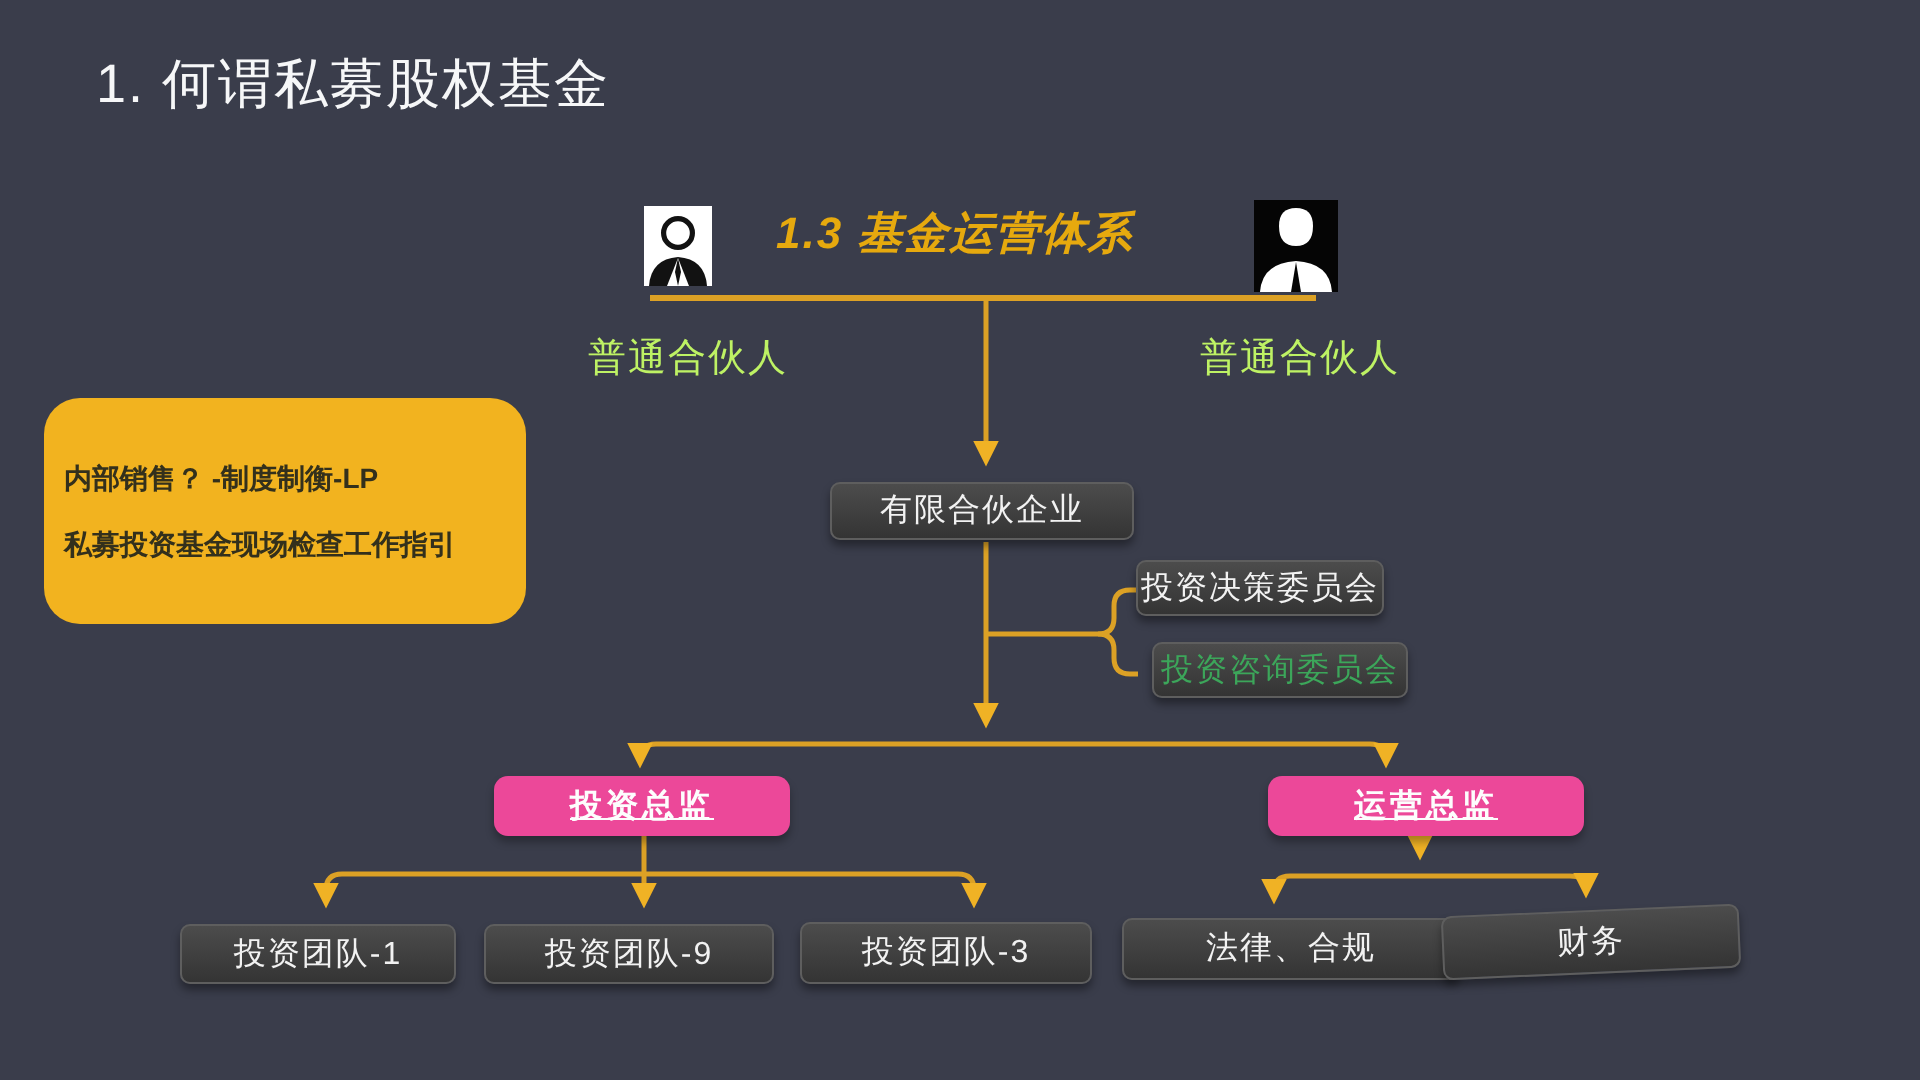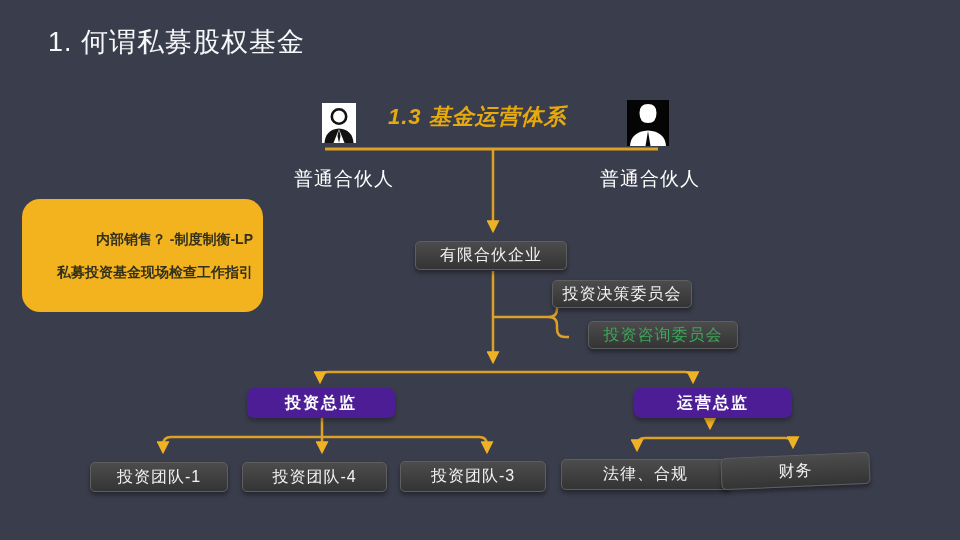--- a/index.html
+++ b/index.html
@@ -9,45 +9,46 @@
     font-family:"Liberation Sans","DejaVu Sans",sans-serif;
   }
   .abs{position:absolute;}
   .slide-title{
     left:48px;top:24px;font-size:27px;letter-spacing:1px;color:#F6F7F8;font-weight:400;
   }
   .section-title{
     left:388px;top:102px;font-size:22px;font-weight:700;color:#E6A90E;letter-spacing:1px;font-style:italic;
   }
   .partner-label{
-    font-size:19px;color:#ffffff;letter-spacing:1px;
+    font-size:19px;color:#bef264;letter-spacing:1px;
   }
   .icon-box{display:block;}
   .note{
     left:22px;top:199px;width:241px;height:113px;background:#F2B31F;border-radius:18px;
-    display:flex;flex-direction:column;justify-content:center;align-items:flex-end;
+    display:flex;flex-direction:column;justify-content:center;align-items:flex-start;
     color:#33301C;font-weight:700;font-size:14px;text-align:center;line-height:1.45;
     padding:0 10px;box-sizing:border-box;
   }
   .note p{margin:6px 0;}
   .gbox{
     background:linear-gradient(#4C4C4C,#343434);
     border:1px solid #5E5E5E;border-radius:5px;
     box-shadow:0 3px 4px rgba(0,0,0,.38);
     color:#F2F2F2;font-size:16px;letter-spacing:1px;
     display:flex;align-items:center;justify-content:center;
     box-sizing:border-box;
   }
   .gbox.green{color:#3CA65A;}
   .ybox{
-    background:#4c1d95;border-radius:7px;
+    background:#ec4899;border-radius:7px;
     box-shadow:0 3px 4px rgba(0,0,0,.3);
     color:#FDFDFD;font-size:16px;font-weight:700;letter-spacing:2px;
     display:flex;align-items:center;justify-content:center;
     box-sizing:border-box;
+    text-decoration:underline;
   }
   svg.connectors{left:0;top:0;pointer-events:none;}
 </style>
 </head>
 <body>
 
 <div class="slide">
 
   <div class="abs slide-title">1. 何谓私募股权基金</div>
 
@@ -95,26 +96,26 @@
   <div class="abs partner-label" style="left:294px;top:166px;">普通合伙人</div>
   <div class="abs partner-label" style="left:600px;top:166px;">普通合伙人</div>
 
   <div class="abs note">
     <p>内部销售？ -制度制衡-LP</p>
     <p>私募投资基金现场检查工作指引</p>
   </div>
 
   <div class="abs gbox" style="left:415px;top:241px;width:152px;height:29px;">有限合伙企业</div>
 
-  <div class="abs gbox" style="left:552px;top:280px;width:140px;height:28px;">投资决策委员会</div>
-  <div class="abs gbox green" style="left:588px;top:321px;width:150px;height:28px;text-align:center;">投资咨询委员会</div>
+  <div class="abs gbox" style="left:568px;top:280px;width:124px;height:28px;">投资决策委员会</div>
+  <div class="abs gbox green" style="left:576px;top:321px;width:128px;height:28px;text-align:center;">投资咨询委员会</div>
 
   <div class="abs ybox" style="left:247px;top:388px;width:148px;height:30px;">投资总监</div>
   <div class="abs ybox" style="left:634px;top:388px;width:158px;height:30px;">运营总监</div>
 
   <div class="abs gbox" style="left:90px;top:462px;width:138px;height:30px;">投资团队-1</div>
-  <div class="abs gbox" style="left:242px;top:462px;width:145px;height:30px;">投资团队-4</div>
+  <div class="abs gbox" style="left:242px;top:462px;width:145px;height:30px;">投资团队-9</div>
   <div class="abs gbox" style="left:400px;top:461px;width:146px;height:31px;">投资团队-3</div>
 
   <div class="abs gbox" style="left:561px;top:459px;width:169px;height:31px;">法律、合规</div>
   <div class="abs gbox" style="left:721px;top:455px;width:149px;height:32px;transform:rotate(-2.5deg);">财务</div>
 
 </div>
 
 </body></html>

